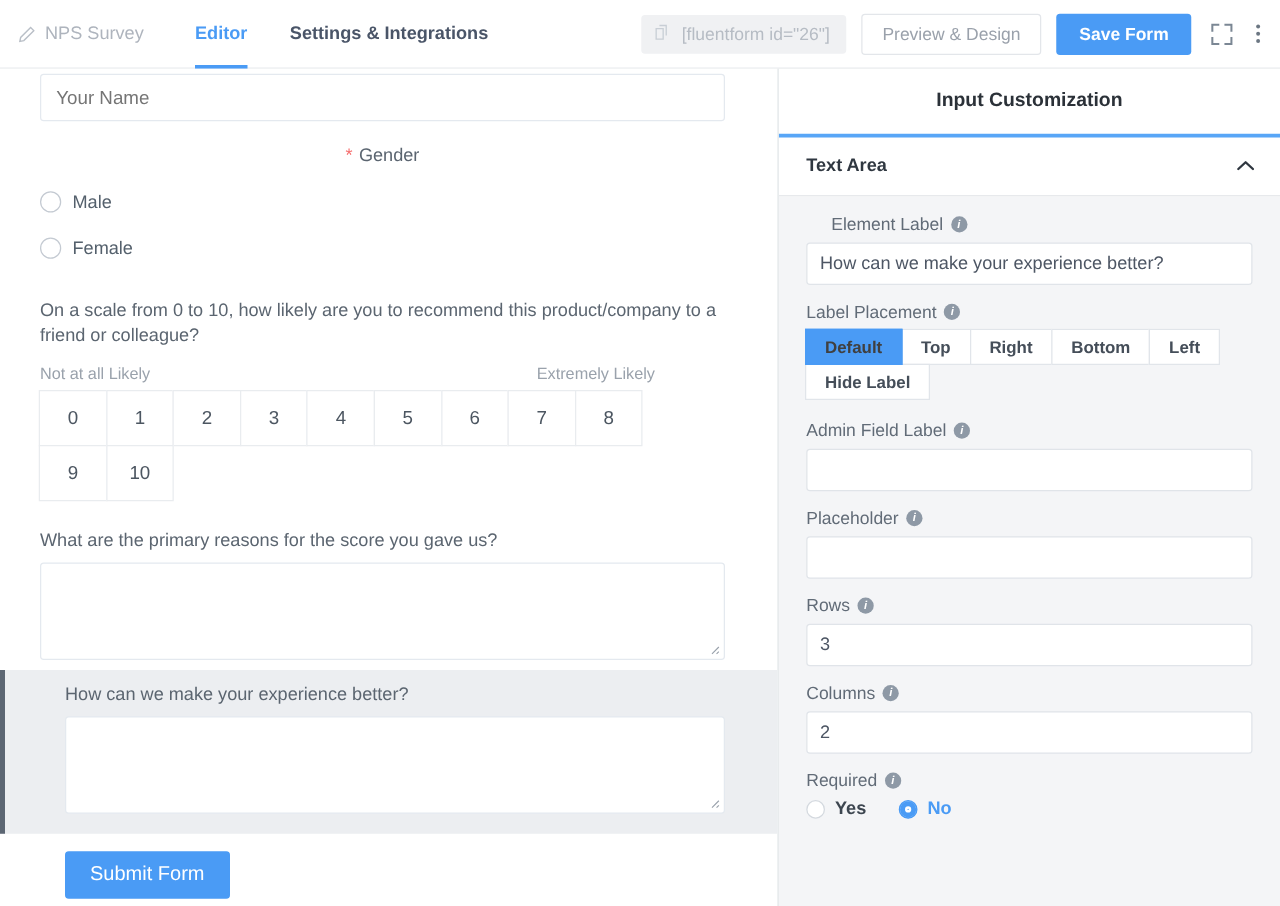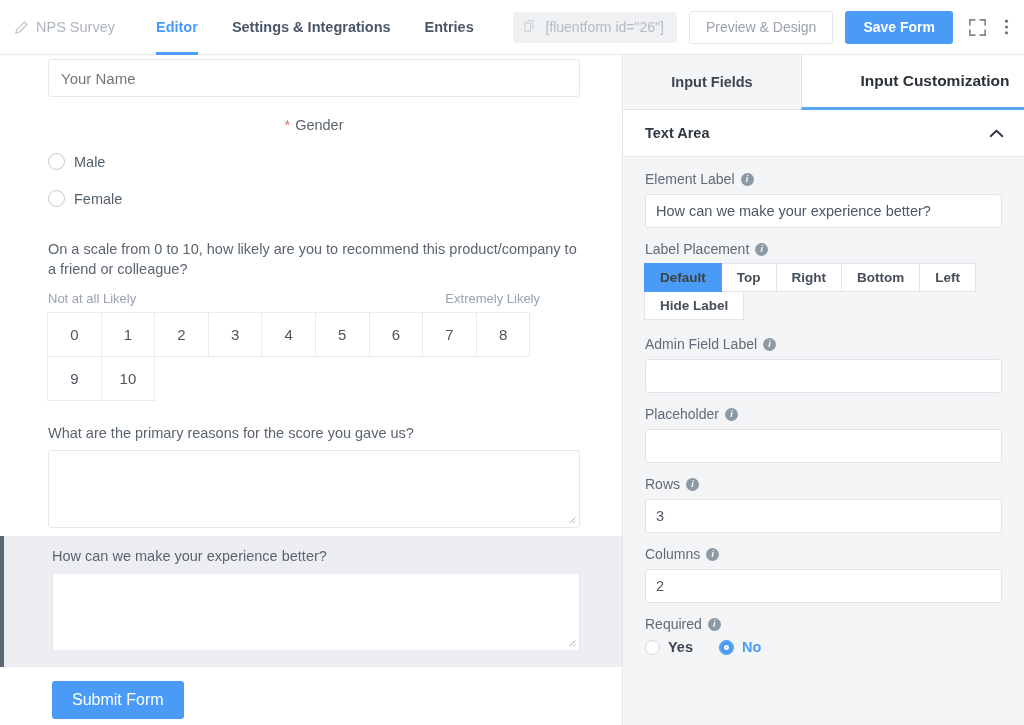--- a/index.html
+++ b/index.html
@@ -57,21 +57,21 @@
     line-height: 33px; white-space: nowrap; cursor: pointer;
   }
   .iconbtn { cursor: pointer; display: flex; align-items: center; padding: 2px; }
 
   
   #canvas {
     position: absolute; left: 0; top: 55px; width: 622px; height: 670px;
     background: #ffffff; overflow: hidden;
   }
   .fld { padding: 0 0 0 0; }
-  .fld-inner { padding: 8px 42px 8px 48px; }
+  .fld-inner { padding: 8px 42px 8px 32px; }
 
   .txtinput {
     width: 100%; height: 38px; border: 1px solid #e4e9ef; border-radius: 3px;
     background: #fff; color: #c0c6cf; font-size: 15px;
     padding: 0 12px; line-height: 36px;
   }
   .lbl { font-size: 14.5px; color: #5b6570; margin-bottom: 9px; }
   .req { color: #f56c6c; margin-right: 5px; }
 
   .radio-row { display: flex; align-items: center; gap: 9px; margin: 20px 0 8px 0; }
@@ -141,21 +141,21 @@
     display: flex; align-items: center; padding: 0 20px 0 22px;
     font-size: 14.5px; font-weight: bold; color: #2f3740;
   }
   .phead .chev { margin-left: auto; }
 
   .pbody { padding: 14px 22px 0 22px; }
   .plabel {
     display: flex; align-items: center; gap: 6px;
     font-size: 14px; color: #616b77; margin: 13px 0 7px 0;
   }
-  .plabel:first-child { margin-top: 0; }
+  .plabel:first-child { margin-top: 0; margin-left: 20px; }
   .info {
     width: 13px; height: 13px; border-radius: 50%; background: #8e99a6;
     color: #fff; font-size: 9px; font-weight: bold; font-style: italic;
     display: inline-flex; align-items: center; justify-content: center;
     line-height: 1; flex: 0 0 auto;
   }
   .pinput {
     width: 100%; height: 34px; border: 1px solid #e0e4e9; border-radius: 3px;
     background: #fff; font-size: 14.5px; color: #4d5664; padding: 0 10px;
     font-family: "Liberation Sans", sans-serif;
@@ -197,23 +197,20 @@
     </span>
     <span>NPS Survey</span>
   </div>
 
   <div class="navtabs">
     <div class="navtab active">
       <span>Editor</span>
     </div>
     <div class="navtab">
       <span>Settings &amp; Integrations</span>
-    </div>
-    <div class="navtab">
-      <span>Entries</span>
     </div>
   </div>
 
   <div class="topright">
     <div class="shortcode">
       <span>
         <svg width="14" height="14" viewBox="0 0 16 16" fill="none" stroke="#c8ced5" stroke-width="1.2">
           <path d="M5.2 1.6h6.2v9.2"></path>
             <path d="M2.2 4.4h6.4v9.6H2.2z"></path>
         </svg>
@@ -310,23 +307,20 @@
       </div>
     </div>
   </div>
 
   <button class="submit-btn">Submit Form</button>
 </div>
 
 <div id="panel">
 
   <div class="ptabs">
-    <div class="ptab">
-      <span>Input Fields</span>
-    </div>
     <div class="ptab active">
       <span>Input Customization</span>
     </div>
   </div>
 
   <div class="phead">
     <span>Text Area</span>
     <span class="chev">
       <svg width="15" height="9" viewBox="0 0 16 10" fill="none" stroke="#2f3740" stroke-width="2.1" stroke-linecap="round" stroke-linejoin="round">
         <path d="M1.5 8 8 2l6.5 6"></path>

